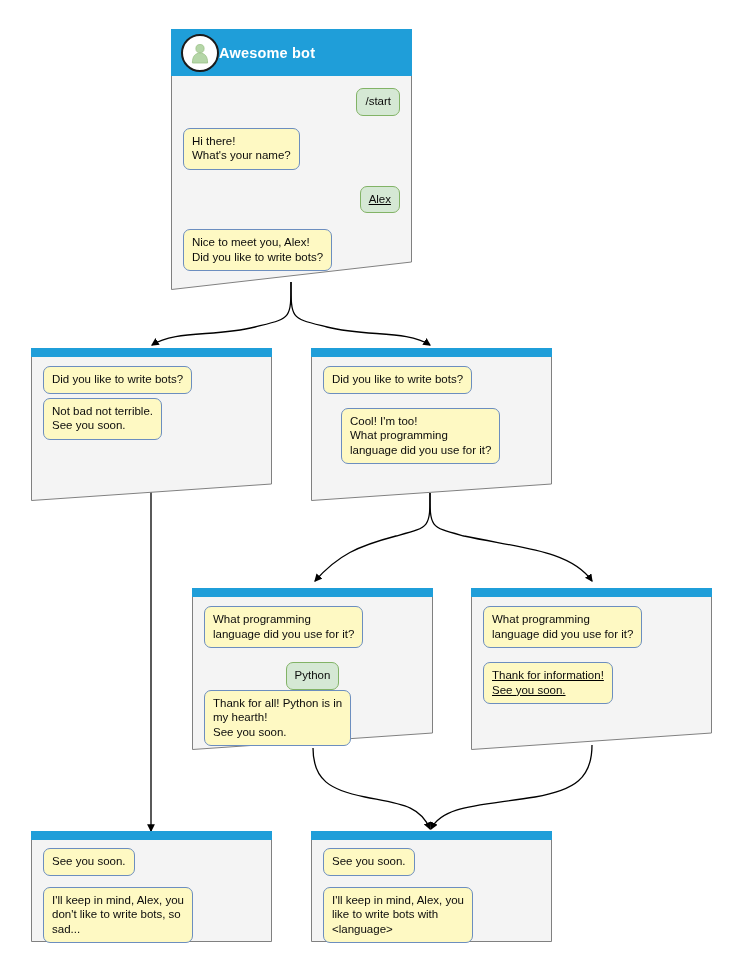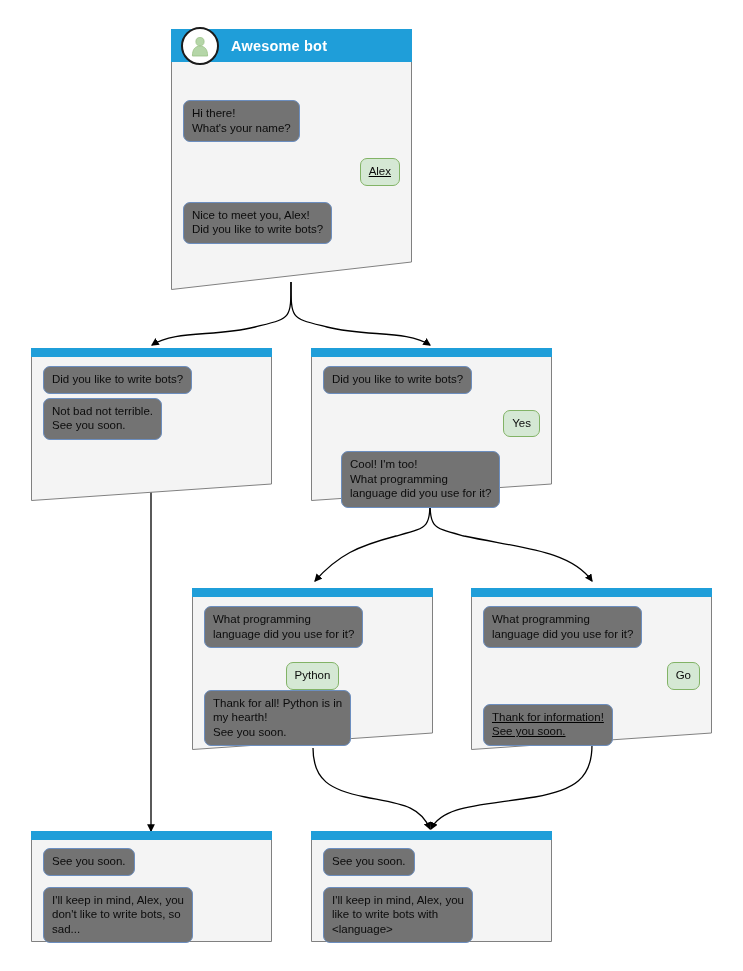--- a/index.html
+++ b/index.html
@@ -59,23 +59,22 @@
     position: absolute;
     left: 0;
     top: 0;
     right: 0;
     background: #1f9ed9;
     display: flex;
     align-items: center;
     box-sizing: border-box;
   }
   .titlebar.root {
-    height: 33px;
+    height: 47px;
     padding-left: 10px;
-    gap: 12px;
   }
   .titlebar.child {
     height: 9px;
   }
 
   .avatar {
     width: 38px;
     height: 38px;
     border-radius: 50%;
     background: #ffffff;
@@ -111,21 +110,21 @@
     font-size: 11.5px;
     line-height: 14.5px;
     color: #0b0b0b;
     padding: 5px 8px 6px 8px;
     box-sizing: border-box;
     display: inline-block;
     white-space: pre-line;
     background: #ffffff;
   }
   .msg.bot {
-    background: #737373;
+    background: #fef9c3;
     border-color: #6c8ebf;
   }
   .msg.user {
     background: #d5e8d4;
     border-color: #82b366;
   }
 
   .row {
     display: flex;
     width: 100%;
@@ -169,20 +168,23 @@
         <div class="avatar">
           <svg width="24" height="24" viewBox="0 0 24 24">
             <circle cx="12" cy="7.6" r="4.1" fill="#b5d6a8" stroke="#9bc286" stroke-width="0.8"></circle>
             <path d="M 4.4 22 C 4.4 14.6 7.6 12.2 12 12.2 C 16.4 12.2 19.6 14.6 19.6 22 Z" fill="#b5d6a8" stroke="#9bc286" stroke-width="0.8"></path>
           </svg>
         </div>
         <span class="bot-title">Awesome bot</span>
       </div>
 
       <div class="chat" style="top:47px; padding-top:12px;">
+        <div class="row right">
+          <div class="msg user">/start</div>
+        </div>
         <div class="row left" style="margin-top:12px;">
           <div class="msg bot">Hi there!
 What's your name?</div>
         </div>
         <div class="row right" style="margin-top:16px;text-decoration:underline;">
           <div class="msg user">Alex</div>
         </div>
         <div class="row left" style="margin-top:16px;">
           <div class="msg bot">Nice to meet you, Alex!
 Did you like to write bots?</div>
@@ -211,23 +213,20 @@
 
   <div class="node" style="left:311px; top:348px; width:241px; height:153px;">
     <svg class="node-shape" viewBox="0 0 241 153" preserveAspectRatio="none">
       <path d="M 0.5 0.5 L 240.5 0.5 L 240.5 136 L 0.5 152.5 Z" fill="#f4f4f4" stroke="#808080" stroke-width="1"></path>
     </svg>
     <div class="node-content">
       <div class="titlebar child"></div>
       <div class="chat" style="top:9px; padding-top:9px;">
         <div class="row left">
           <div class="msg bot">Did you like to write bots?</div>
-        </div>
-        <div class="row right" style="margin-top:16px;">
-          <div class="msg user">Yes</div>
         </div>
         <div class="row left" style="margin-top:14px;padding-left:18px;">
           <div class="msg bot">Cool! I'm too!
 What programming
 language did you use for it?</div>
         </div>
       </div>
     </div>
   </div>
 
@@ -258,23 +257,20 @@
     <svg class="node-shape" viewBox="0 0 241 162" preserveAspectRatio="none">
       <path d="M 0.5 0.5 L 240.5 0.5 L 240.5 145 L 0.5 161.5 Z" fill="#f4f4f4" stroke="#808080" stroke-width="1"></path>
     </svg>
     <div class="node-content">
       <div class="titlebar child"></div>
       <div class="chat" style="top:9px; padding-top:9px;">
         <div class="row left">
           <div class="msg bot">What programming
 language did you use for it?</div>
         </div>
-        <div class="row right" style="margin-top:14px;">
-          <div class="msg user">Go</div>
-        </div>
         <div class="row left" style="margin-top:14px;text-decoration:underline;">
           <div class="msg bot">Thank for information!
 See you soon.</div>
         </div>
       </div>
     </div>
   </div>
 
   <div class="node" style="left:31px; top:831px; width:241px; height:111px;">
     <svg class="node-shape" viewBox="0 0 241 111" preserveAspectRatio="none">

